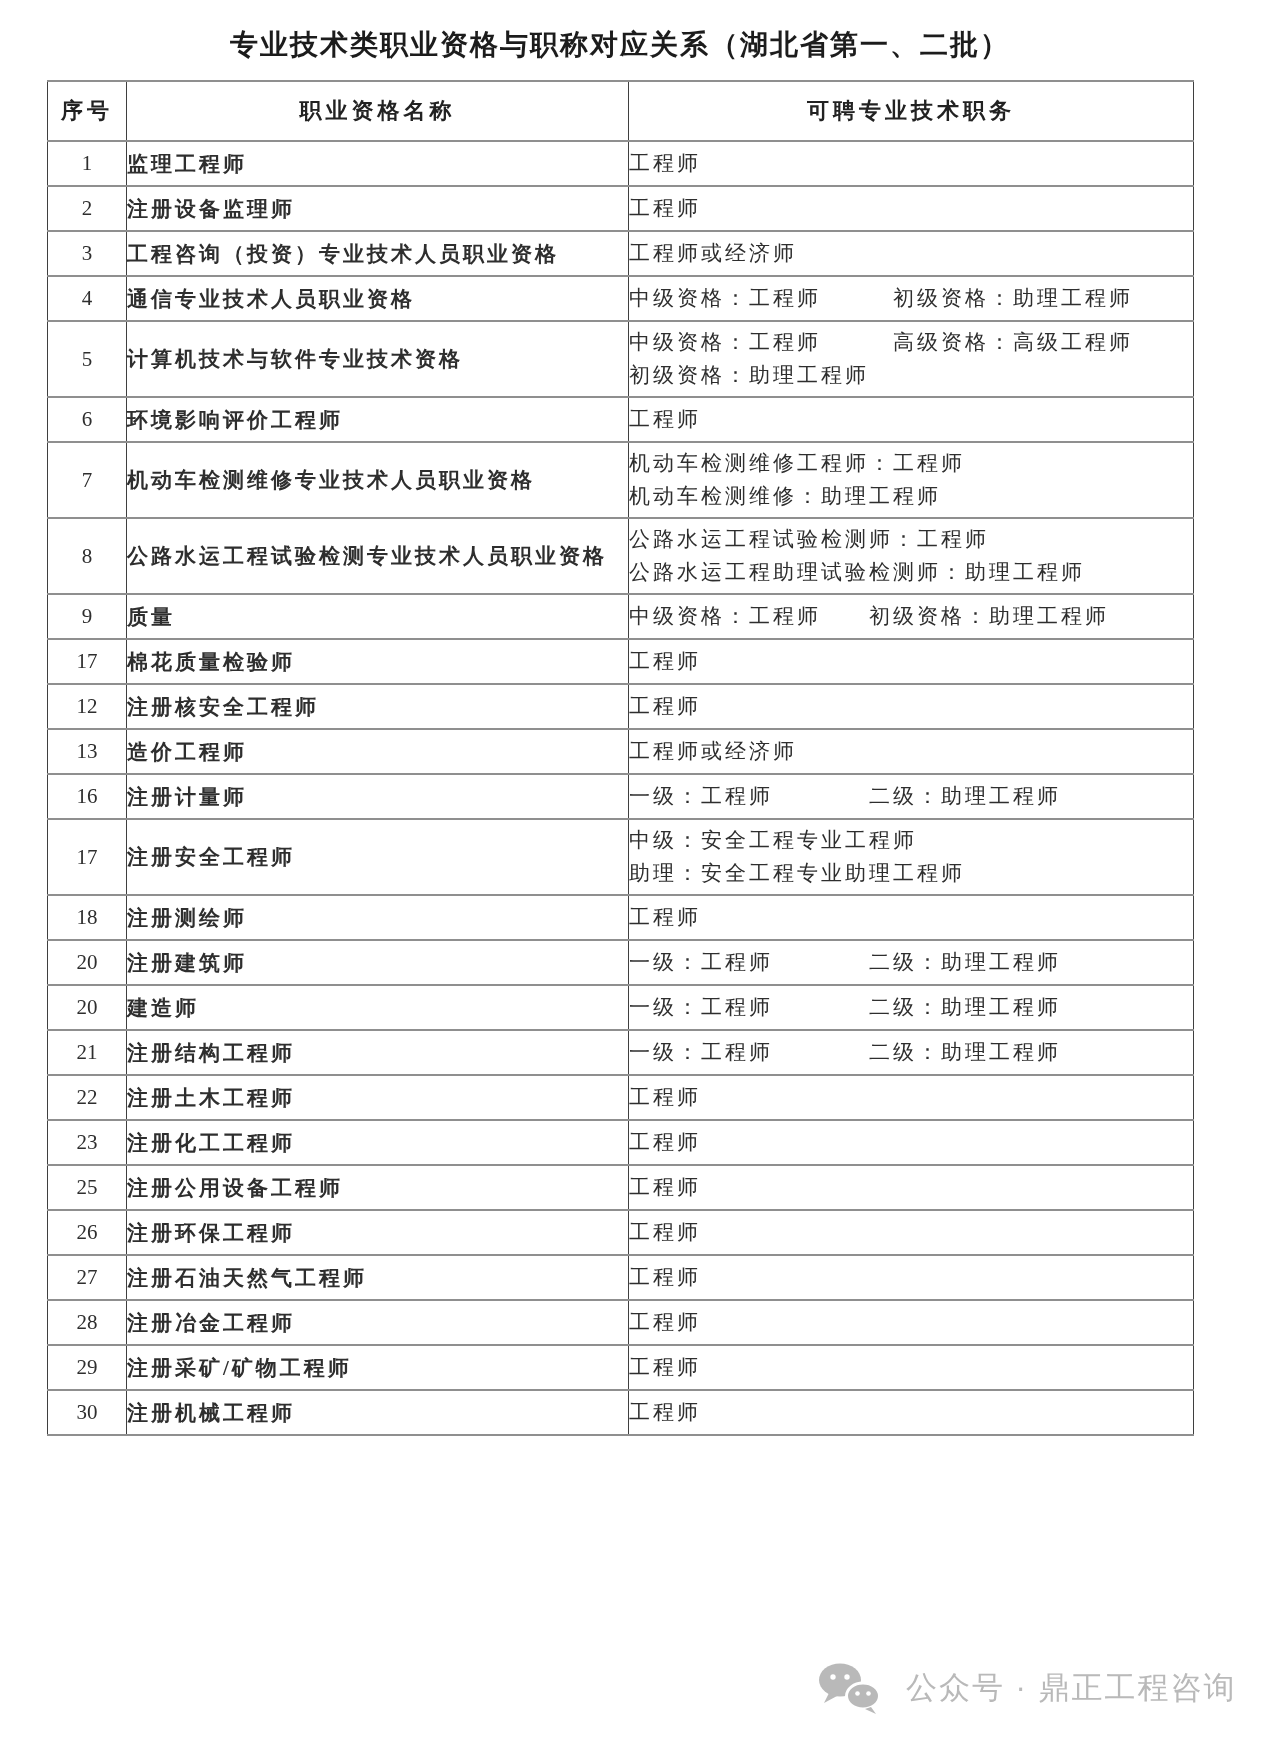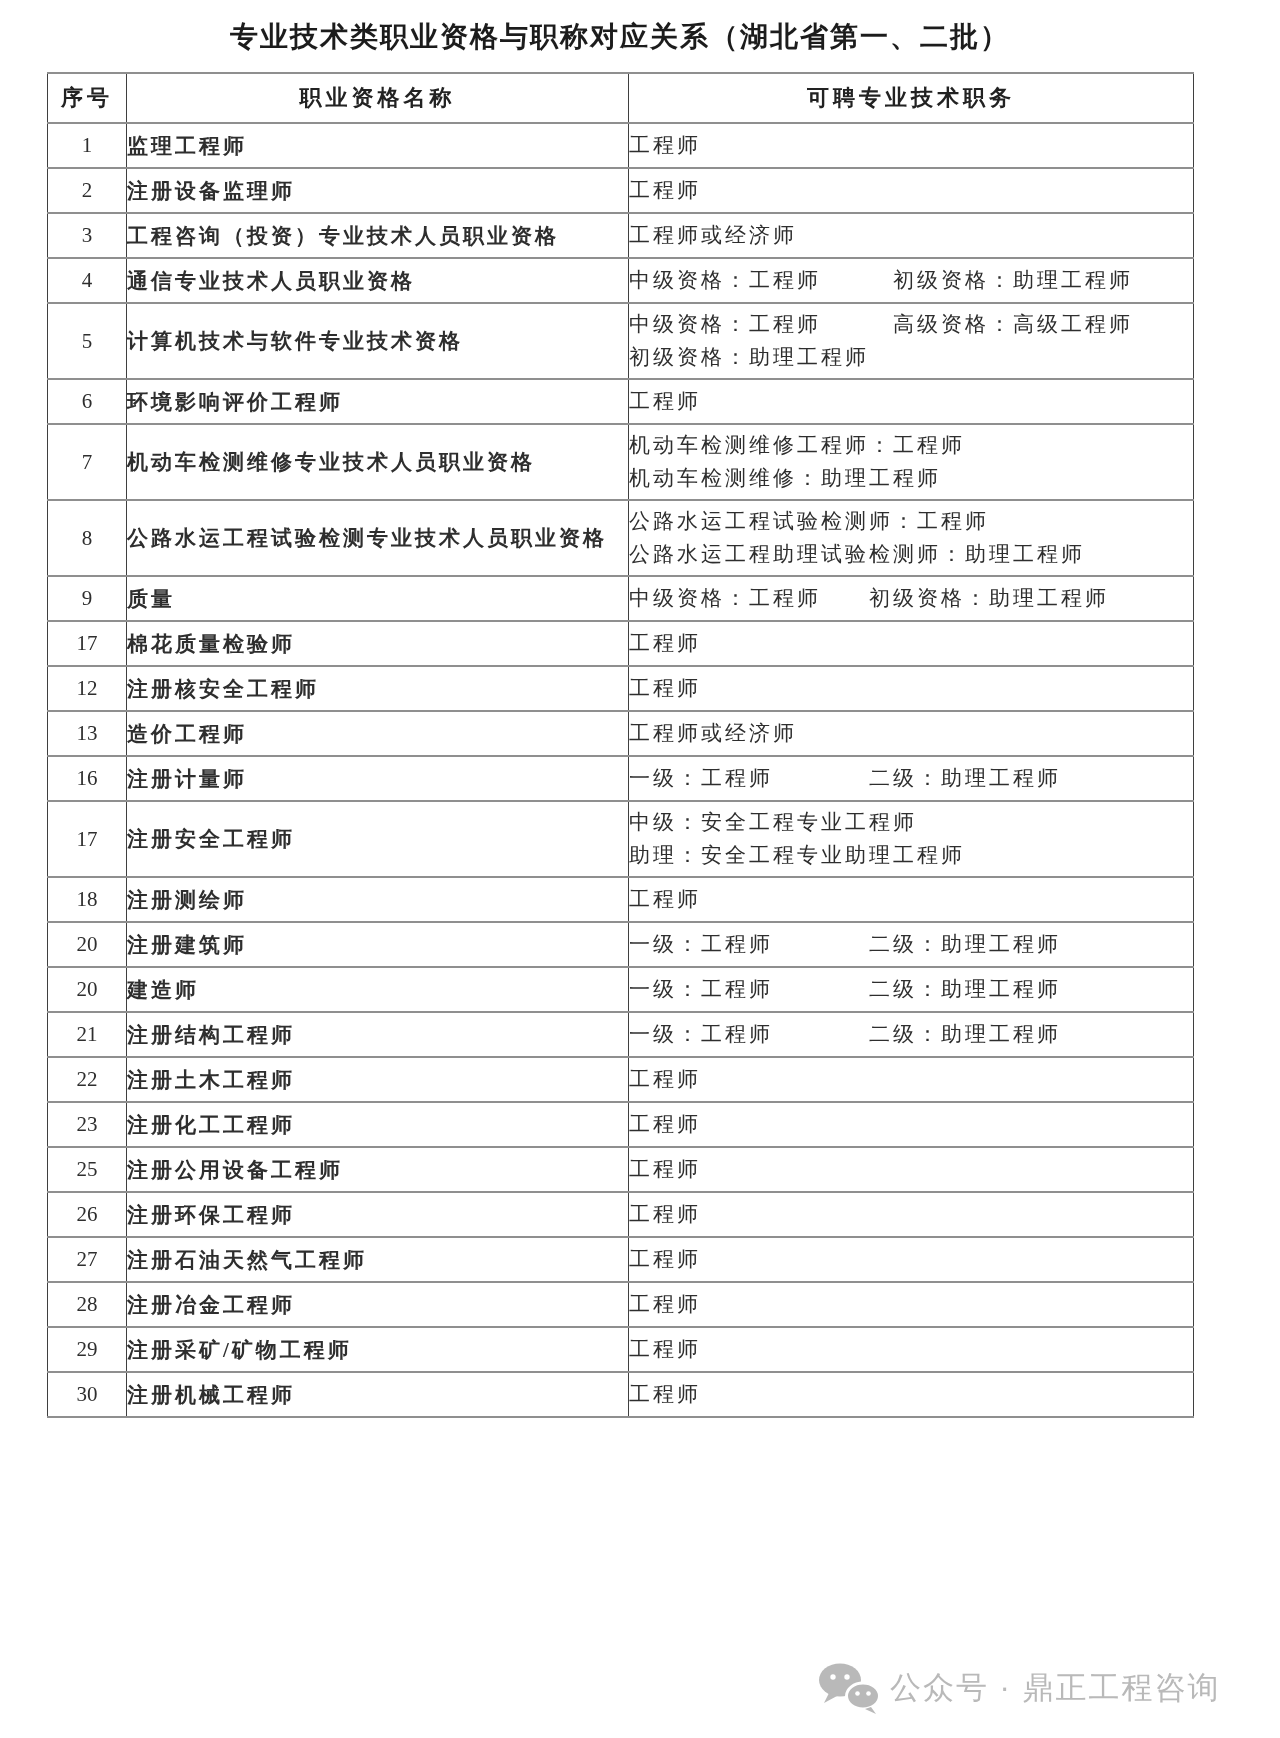--- a/index.html
+++ b/index.html
@@ -6,21 +6,21 @@
   .page {
     position: relative;
     width: 1280px;
     height: 1738px;
     background: #ffffff;
     overflow: hidden;
     font-family: "Liberation Serif", "DejaVu Serif", serif;
     color: #2e2e2e;
   }
   .title {
-    padding-top: 18px;
+    padding-top: 26px;
     width: 1146px;
     margin-left: 47px;
     text-align: center;
     font-size: 28px;
     font-weight: bold;
     letter-spacing: 2px;
     color: #1c1c1c;
     white-space: nowrap;
   }
   table.qual {
@@ -32,39 +32,39 @@
   }
   table.qual th, table.qual td {
     border-left: 1px solid #3f3f3f;
     border-right: 1px solid #3f3f3f;
     border-top: 2px solid #8f8f8f;
     border-bottom: 2px solid #8f8f8f;
     vertical-align: middle;
     box-sizing: border-box;
   }
   table.qual th {
-    height: 50px;
+    height: 60px;
     font-size: 22px;
     font-weight: bold;
     text-align: center;
     letter-spacing: 4px;
     color: #222222;
   }
   table.qual td { height: 45px; font-size: 21px; padding: 4px 0; }
   td.c-no { text-align: center; font-size: 21px; letter-spacing: 0; }
   td.c-name { padding-left: 22px; letter-spacing: 3px; font-weight: bold; }
   td.c-pos { padding-left: 14px; letter-spacing: 3px; }
   .pos-line { line-height: 33px; white-space: nowrap; }
   .watermark {
     position: absolute;
     left: 818px;
     top: 1662px;
     display: flex;
     align-items: center;
-    gap: 8px;
+    gap: 24px;
     color: #b9b9b9;
     font-size: 31px;
     letter-spacing: 2px;
     white-space: nowrap;
     font-family: "Liberation Sans", "DejaVu Sans", sans-serif;
   }
   .watermark svg { display: block; }
 </style>
 </head>
 <body>

